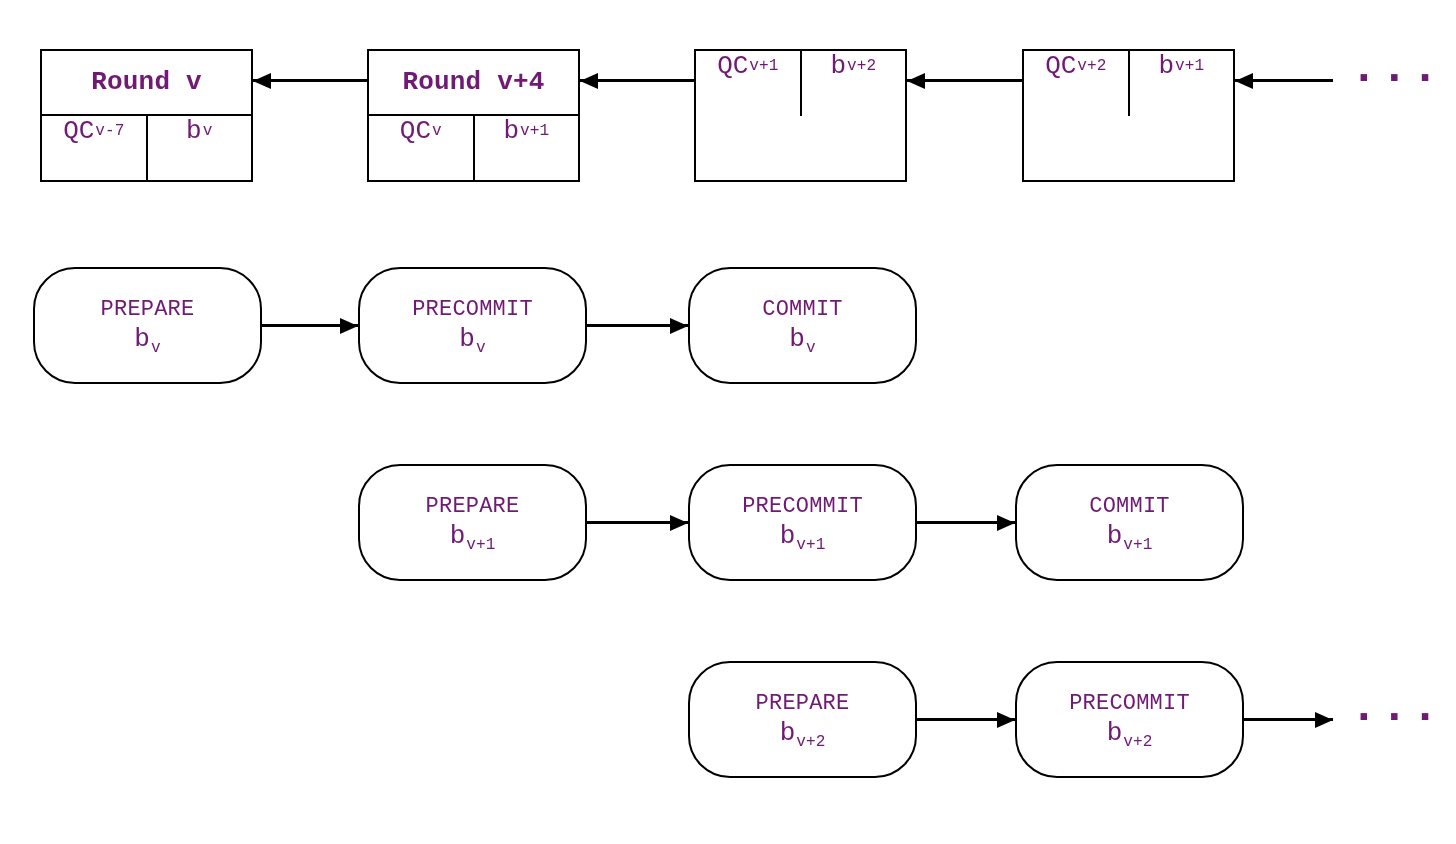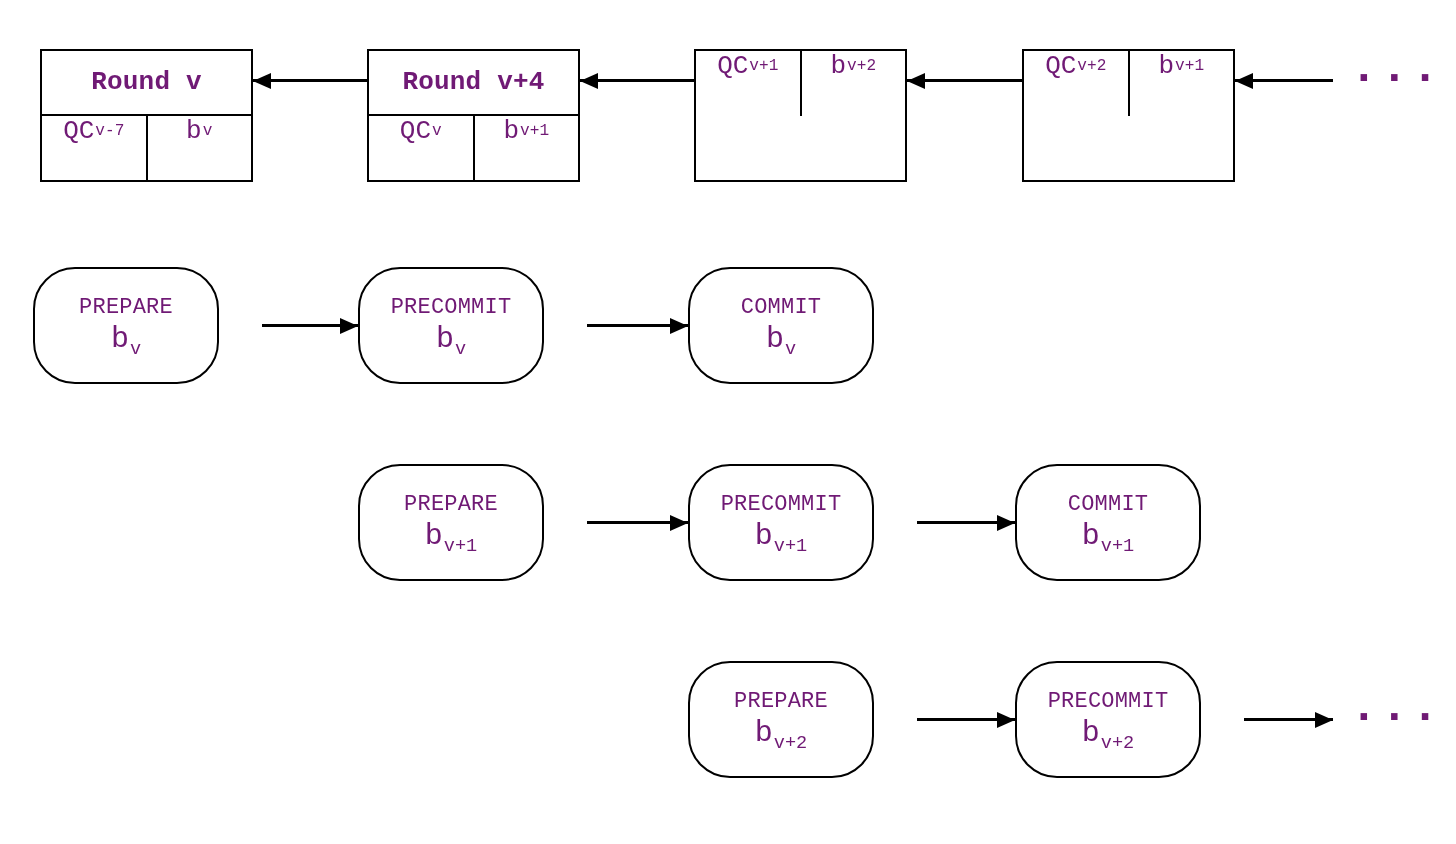--- a/index.html
+++ b/index.html
@@ -21,27 +21,27 @@
   .round-cells { height:50%; display:flex; }
   .rcell {
     flex:1; display:flex; align-items:flex-start; justify-content:center;
     font-size:26px; box-sizing:border-box;
   }
   .rcell.qc { border-right:2.5px solid #000; }
   .sx { font-size:0.62em; position:relative; top:0.38em; margin-left:1px; }
 
   
   .pill {
-    position:absolute; width:186px; height:117px;
+    position:absolute; width:229px; height:117px;
     border:2.5px solid #000; border-radius:42px; box-sizing:border-box;
     background:#fff; display:flex; flex-direction:column;
     align-items:center; justify-content:center; gap:5px;
   }
   .pill .phase { font-size:22px; letter-spacing:0.2px; line-height:1; }
-  .pill .blk   { font-size:30px; line-height:1; }
+  .pill .blk   { font-size:26px; line-height:1; }
 
   
   .harrow { position:absolute; height:3px; background:#000; }
   .harrow.left::before {
     content:""; position:absolute; left:0; top:-6.5px; width:0; height:0;
     border-top:8px solid transparent; border-bottom:8px solid transparent;
     border-right:18px solid #000;
   }
   .harrow.right::after {
     content:""; position:absolute; right:0; top:-6.5px; width:0; height:0;

